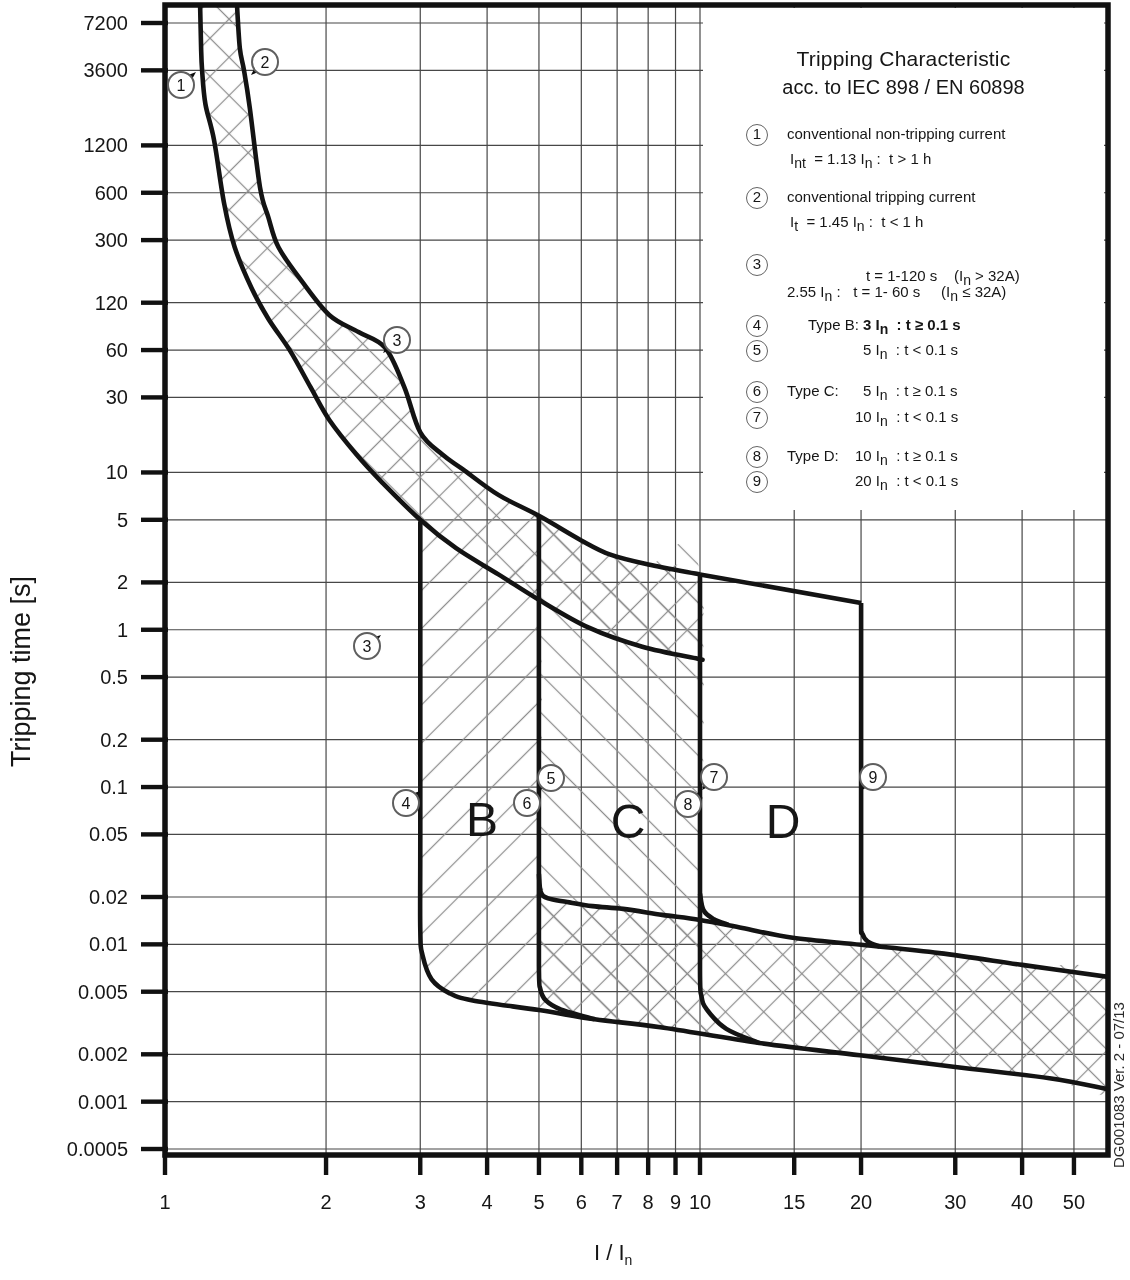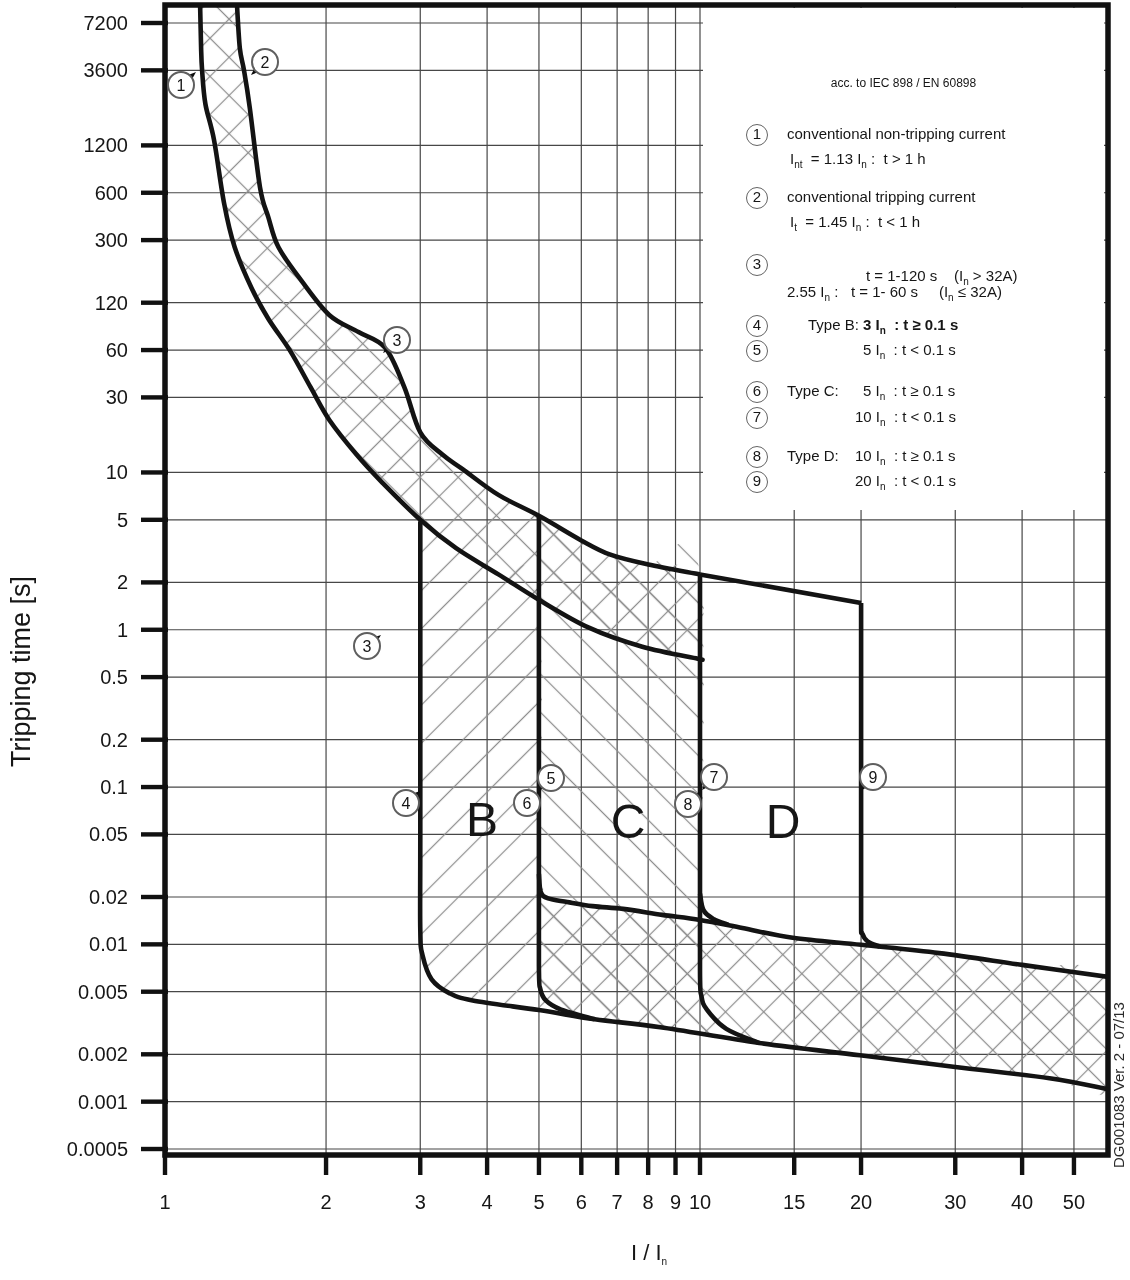--- a/index.html
+++ b/index.html
@@ -3,28 +3,28 @@
 <meta charset="utf-8">
 <style>
   html,body{margin:0;padding:0;background:#fff;}
   .stage{position:relative;width:1130px;height:1280px;background:#e5e5e5;overflow:hidden;
          font-family:"Liberation Sans",sans-serif;color:#161616;}
   .stage svg{position:absolute;left:0;top:0;}
   .stage svg text{font-family:"Liberation Sans",sans-serif;fill:#161616;}
   .overlay{position:absolute;left:0;top:0;width:1130px;height:1280px;pointer-events:none;}
   .lg-title{position:absolute;left:703px;top:47px;width:401px;text-align:center;
             font-size:21px;font-weight:500;letter-spacing:.2px;}
-  .lg-sub{position:absolute;left:703px;top:76px;width:401px;text-align:center;font-size:12px;}
+  .lg-sub{position:absolute;left:703px;top:76px;width:401px;text-align:center;font-size:20px;}
   .lg-circle{position:absolute;width:22px;height:22px;box-sizing:border-box;border:1.7px solid #646464;
              border-radius:50%;background:#fff;font-size:15px;line-height:18px;text-align:center;}
   .lg-line{position:absolute;font-size:15px;line-height:20px;white-space:pre;}
-  sub{font-size:10px;}
+  sub{font-size:14px;}
   .ytitle{position:absolute;left:6px;top:767px;transform-origin:0 0;transform:rotate(-90deg);
           font-size:27px;white-space:nowrap;}
-  .xtitle{position:absolute;left:631px;top:1240px;font-size:22px;white-space:nowrap;}
+  .xtitle{position:absolute;left:594px;top:1240px;font-size:22px;white-space:nowrap;}
   .dgcode{position:absolute;left:1110px;top:1168px;transform-origin:0 0;transform:rotate(-90deg);
           font-size:15px;color:#2b2b2b;white-space:nowrap;}
 </style>
 </head>
 <body>
 
 <div class="stage">
   <svg id="chart" width="1130" height="1280" viewBox="0 0 1130 1280">
       <defs>
         <pattern id="h-fwd" width="27" height="27" patternUnits="userSpaceOnUse" patternTransform="rotate(45)">
@@ -229,20 +229,21 @@
           <text x="688" y="809.5" text-anchor="middle" font-size="16">8</text>
         </g>
         <g>
           <polygon points="862,790 867.5,775.0 875.9,782.1" fill="#0d0d0d"></polygon>
           <circle cx="873" cy="777" r="13" fill="#fff" stroke="#5f5f5f" stroke-width="2"></circle>
           <text x="873" y="782.5" text-anchor="middle" font-size="16">9</text>
         </g>
       </g>
     </svg>
   <div class="overlay" id="legend">
+      <div class="lg-title">Tripping Characteristic</div>
       <div class="lg-sub">acc. to IEC 898 / EN 60898</div>
       <div class="lg-circle" style="left: 746px; top: 124px;">1</div>
       <div class="lg-line" style="left: 787px; top: 124px;">conventional non-tripping current</div>
       <div class="lg-line" style="left: 790px; top: 149px;">I<sub>nt</sub>  = 1.13 I<sub>n</sub> :  t &gt; 1 h</div>
       <div class="lg-circle" style="left: 746px; top: 187px;">2</div>
       <div class="lg-line" style="left: 787px; top: 187px;">conventional tripping current</div>
       <div class="lg-line" style="left: 790px; top: 212px;">I<sub>t</sub>  = 1.45 I<sub>n</sub> :  t &lt; 1 h</div>
       <div class="lg-circle" style="left: 746px; top: 254px;">3</div>
       <div class="lg-line" style="left: 787px; top: 254px; margin-top: 28px;">2.55 I<sub>n</sub> :   t = 1- 60 s     (I<sub>n</sub> ≤ 32A)</div>
       <div class="lg-line" style="left: 866px; top: 266px;">t = 1-120 s    (I<sub>n</sub> &gt; 32A)</div>

